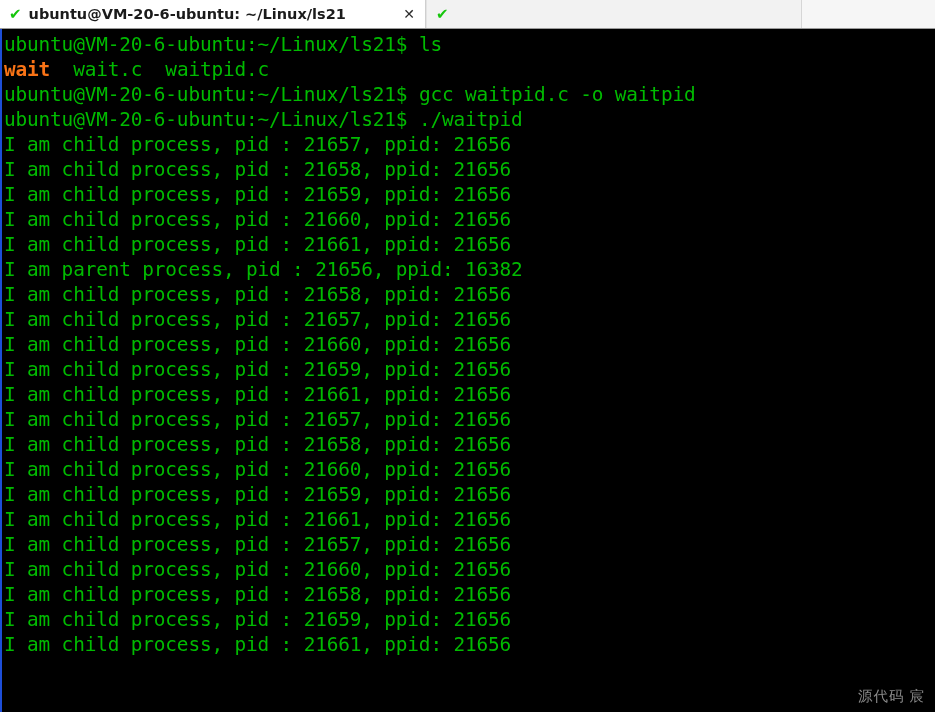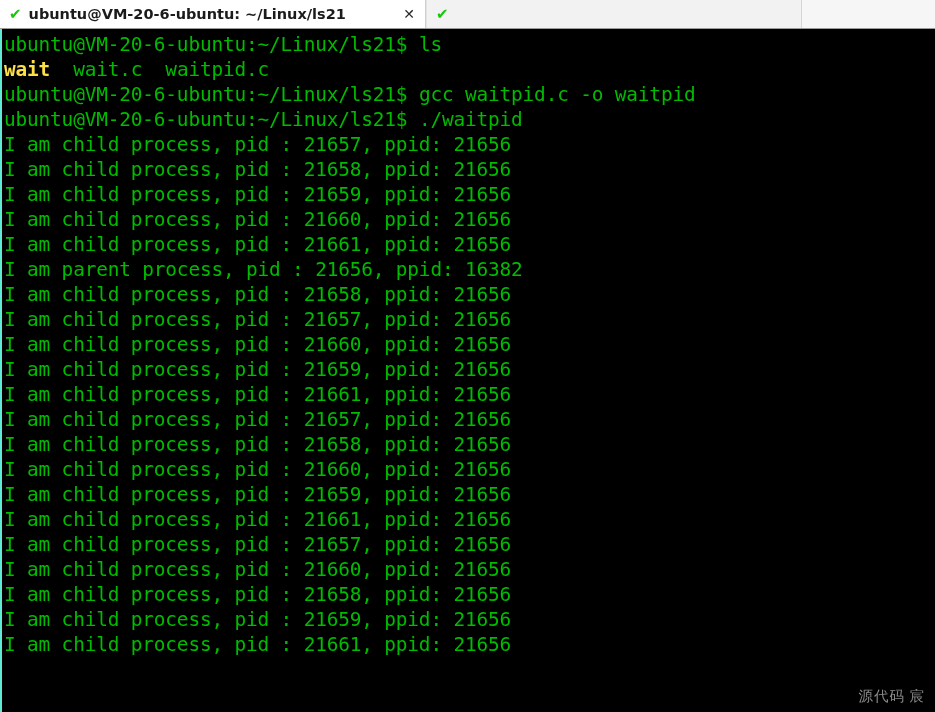--- a/index.html
+++ b/index.html
@@ -72,47 +72,47 @@
   .tab-filler {
     flex: 1 1 auto;
     background: #f6f6f6;
   }
 
   
   #terminal {
     position: relative;
     height: 683px;
     background: #000000;
-    border-left: 2px solid #5eead4;
+    border-left: 2px solid #1d4ed8;
     box-sizing: border-box;
     overflow: hidden;
     padding: 3px 0 0 2px;
   }
   #term-lines {
     font-family: "DejaVu Sans Mono", monospace;
     font-size: 19.4px;
     line-height: 25px;
     letter-spacing: -0.15px;
     white-space: pre;
   }
   .tline {
     color: #00bb00;
     height: 25px;
   }
   .bold-green {
-    color: #fde047;
+    color: #f97316;
     font-weight: bold;
   }
   #watermark {
     position: absolute;
     right: 10px;
     bottom: 6px;
     color: #8c8c8c;
     font-size: 14.5px;
-    font-family: Liberation Serif, serif;
+    font-family: Liberation Sans, sans-serif;
     letter-spacing: 1px;
   }
 </style>
 </head>
 <body>
 
 <div id="tab-bar">
   <div class="tab active">
     <span class="tab-check">✔</span>
     <span class="tab-title">ubuntu@VM-20-6-ubuntu: ~/Linux/ls21</span>

